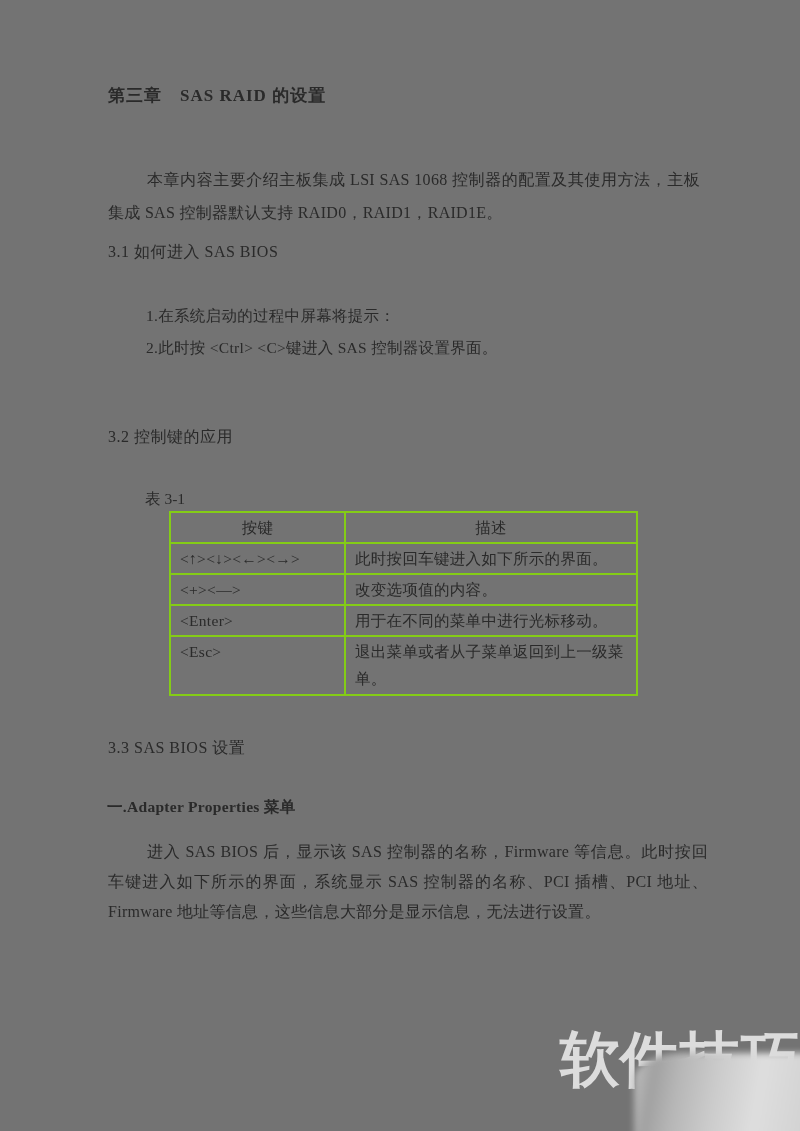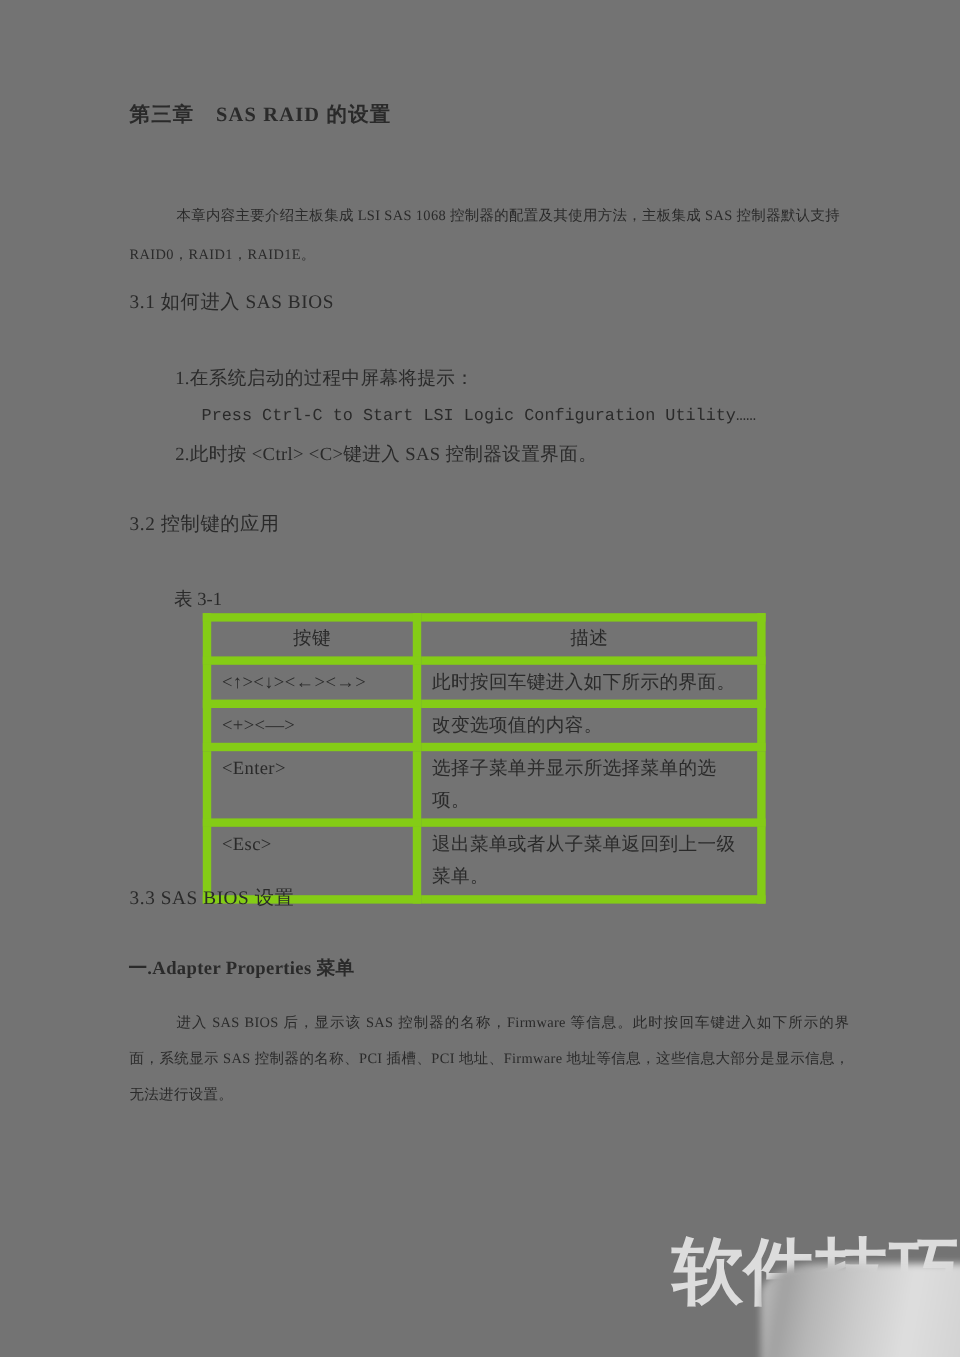--- a/index.html
+++ b/index.html
@@ -18,21 +18,21 @@
     left: 108px;
     top: 84px;
     font-size: 17px;
     font-weight: 700;
     letter-spacing: 1px;
     white-space: pre;
   }
   .para {
     position: absolute;
     left: 108px;
-    font-size: 12px;
+    font-size: 16px;
     text-align: justify;
     letter-spacing: 0.3px;
     margin-top: 13px;
   }
   .intro {
     top: 150px;
     width: 592px;
     line-height: 33px;
     text-indent: 39px;
   }
@@ -72,21 +72,21 @@
     position: absolute;
     left: 169px;
     top: 511px;
     width: 469px;
     border-collapse: collapse;
     border: 2px solid #2e2e2e;
     font-size: 15.5px;
     table-layout: fixed;
   }
   table.keytable th, table.keytable td {
-    border: 7px solid #84cc16;
+    border: 2px solid #84cc16;
     padding: 1px 9px;
     line-height: 27px;
     vertical-align: top;
     font-weight: 400;
     letter-spacing: 0.3px;
   }
   table.keytable th { text-align: center; height: 27px; }
   table.keytable td { height: 27px; }
   table.keytable col.c-key { width: 175px; }
   table.keytable tr.tall td { height: 55px; }
@@ -135,21 +135,20 @@
 <div class="page">
 
   <div class="chapter-title">第三章　SAS RAID 的设置</div>
 
   <p class="para intro">本章内容主要介绍主板集成 LSI SAS 1068 控制器的配置及其使用方法，主板集成 SAS 控制器默认支持 RAID0，RAID1，RAID1E。</p>
 
   <div class="h2 h2-31">3.1 如何进入 SAS BIOS</div>
 
   <div class="steps">
     <div>1.在系统启动的过程中屏幕将提示：</div>
-    <div class="prompt-line">Press Ctrl-C to Start LSI Logic Configuration Utility……</div>
     <div>2.此时按 &lt;Ctrl&gt; &lt;C&gt;键进入 SAS 控制器设置界面。</div>
   </div>
 
   <div class="h2 h2-32">3.2 控制键的应用</div>
 
   <div class="table-caption">表 3-1</div>
 
   <table class="keytable">
     <colgroup>
         <col class="c-key">
@@ -165,21 +164,21 @@
       <tr>
         <td>&lt;↑&gt;&lt;↓&gt;&lt;←&gt;&lt;→&gt;</td>
         <td>此时按回车键进入如下所示的界面。</td>
       </tr>
       <tr>
         <td>&lt;+&gt;&lt;—&gt;</td>
         <td>改变选项值的内容。</td>
       </tr>
       <tr>
         <td>&lt;Enter&gt;</td>
-        <td>选择子菜单并显示所选择菜单的选项。</td>
+        <td>用于在不同的菜单中进行光标移动。</td>
       </tr>
       <tr class="tall">
         <td>&lt;Esc&gt;</td>
         <td>退出菜单或者从子菜单返回到上一级菜单。</td>
       </tr>
     </tbody>
   </table>
 
   <div class="h2 h2-33">3.3 SAS BIOS 设置</div>
 

